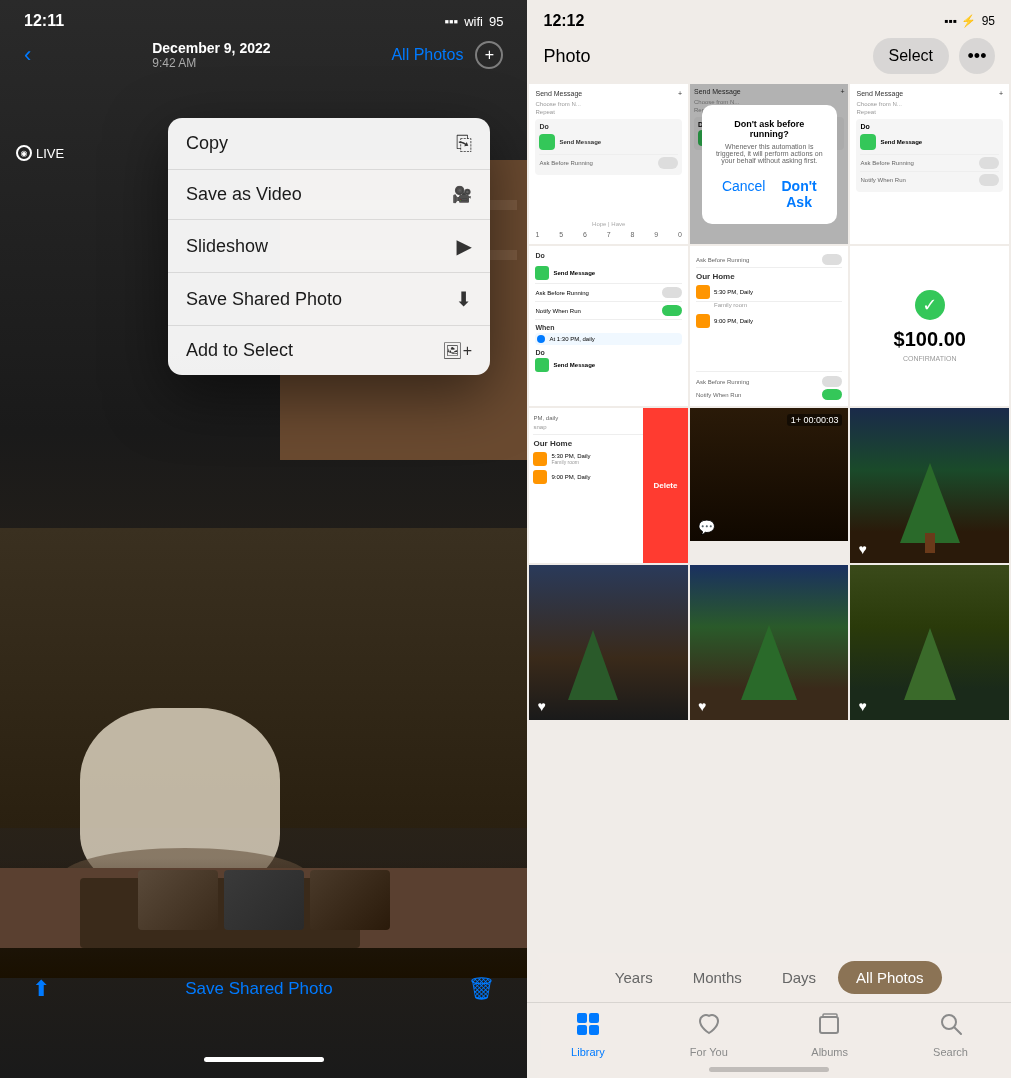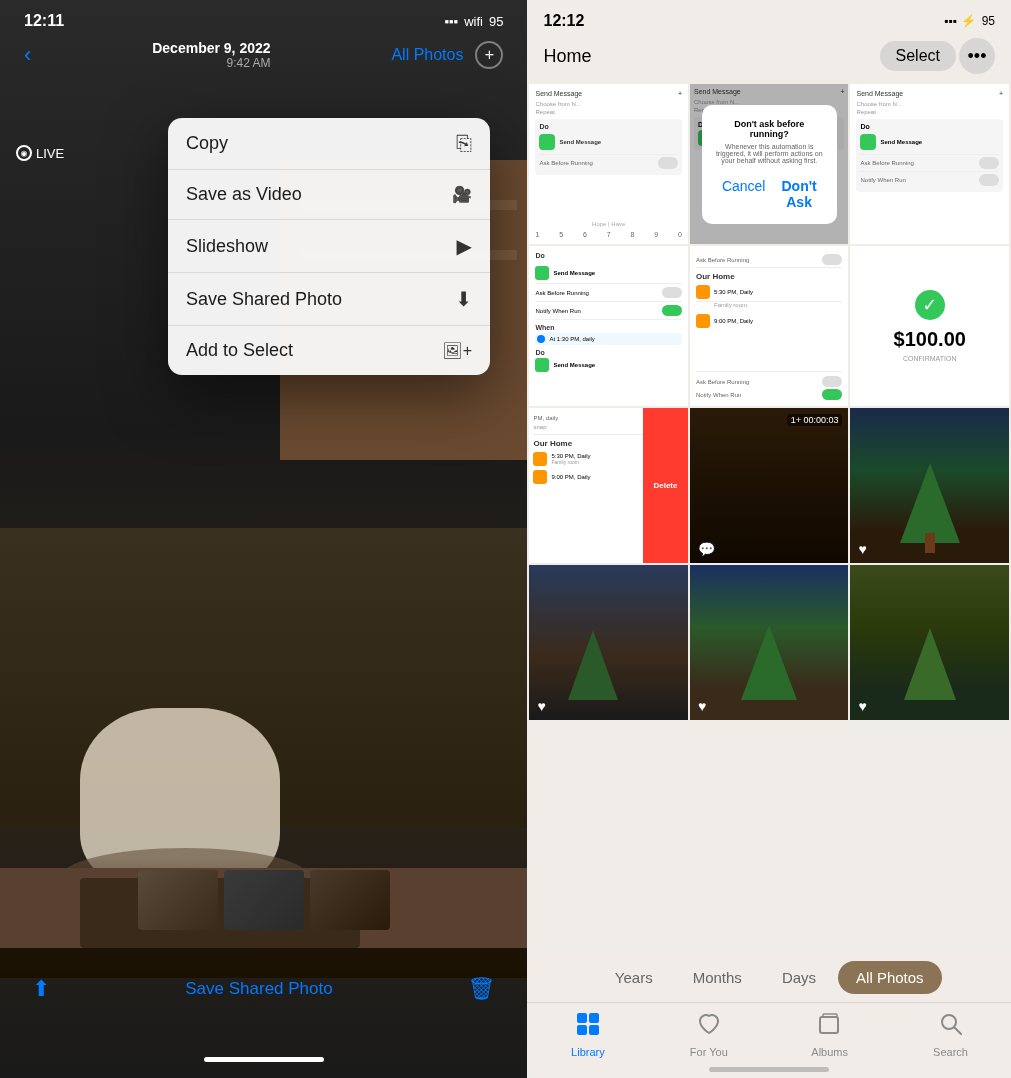--- a/index.html
+++ b/index.html
@@ -70,21 +70,21 @@
       padding: 4px 8px;
     }
 
     .back-btn {
       color: #007AFF;
       font-size: 22px;
       cursor: pointer;
     }
 
     .nav-center {
-      text-align: right;
+      text-align: left;
     }
 
     .nav-date {
       font-size: 14px;
       font-weight: 600;
       color: #fff;
     }
 
     .nav-time {
       font-size: 12px;
@@ -287,22 +287,21 @@
     }
 
     .location-subtitle {
       font-size: 18px;
       color: #000;
       font-weight: 400;
     }
 
     .right-nav-buttons {
       display: flex;
-      gap: 3px;
-      align-items: center;
+      gap: 10px;
     }
 
     .select-btn {
       background: rgba(200,200,200,0.6);
       border: none;
       border-radius: 20px;
       padding: 6px 16px;
       font-size: 16px;
       color: #000;
       cursor: pointer;
@@ -611,21 +610,21 @@
     <span class="time-right">12:12</span>
     <div class="status-icons-right">
       <span>▪▪▪</span>
       <span>⚡</span>
       <span>95</span>
     </div>
   </div>
 
   <div class="right-nav">
     <div>
-      <div class="location-subtitle">Home</div>
+      <div class="location-subtitle">Photo</div>
     </div>
     <div class="right-nav-buttons">
       <button class="select-btn">Select</button>
       <button class="more-btn">
         <span>•••</span>
       </button>
     </div>
   </div>
 
   <div style="padding: 2px;">
@@ -794,21 +793,21 @@
             <div style="width:14px;height:14px;border-radius:3px;background:#FF9500;"></div>
             <span style="font-size:6px;">9:00 PM, Daily</span>
           </div>
         </div>
 
         <div style="position:absolute;right:0;top:0;bottom:0;width:45px;background:#FF3B30;display:flex;align-items:center;justify-content:center;">
           <span style="color:#fff;font-size:8px;font-weight:700;">Delete</span>
         </div>
       </div>
 
-      <div style="height:155px;background:#000000;position:relative;text-align:center;">
+      <div style="height:133px;background:#000000;position:relative;text-align:center;">
         <div style="position:absolute;inset:0;background:linear-gradient(180deg,#2a1a08,#100800);"></div>
         <div class="video-badge">1+ 00:00:03</div>
         <div class="chat-badge">💬</div>
       </div>
 
       <div style="height:155px;background:#1a3a1a;position:relative;">
         <div style="position:absolute;inset:0;background:linear-gradient(180deg,#1a2a4a 0%,#1a4a2a 40%,#2a1a0a 80%);"></div>
 
         <div style="position:absolute;bottom:20px;left:50%;transform:translateX(-50%);width:0;height:0;border-left:30px solid transparent;border-right:30px solid transparent;border-bottom:80px solid #2a6a2a;"></div>
         <div style="position:absolute;bottom:10px;left:50%;transform:translateX(-50%);width:10px;height:20px;background:#6a3a1a;"></div>

